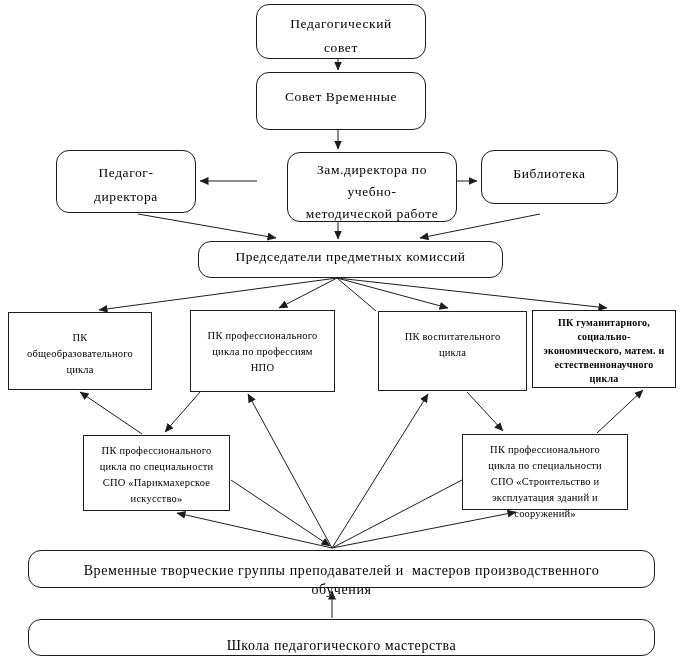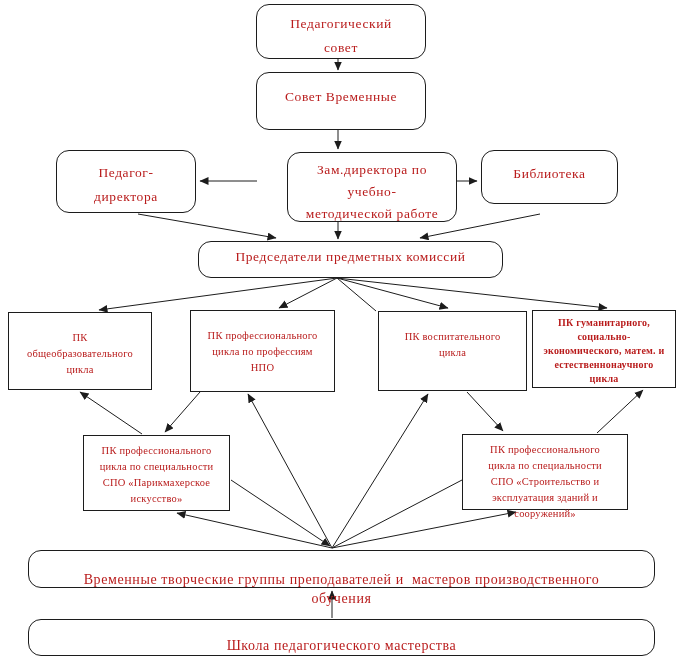--- a/index.html
+++ b/index.html
@@ -4,21 +4,21 @@
 <style>
   html,body{margin:0;padding:0;background:#ffffff;}
   #stage{
     position:relative;width:696px;height:658px;background:#ffffff;
     font-family:"Liberation Serif","DejaVu Serif",serif;color:#000;
     overflow:hidden;
   }
   #wires{position:absolute;left:0;top:0;width:696px;height:658px;}
   .node{
     position:absolute;box-sizing:border-box;background:#ffffff;
-    border:1px solid #1c1c1c;text-align:center;color:#b91c1c;
+    border:1px solid #1c1c1c;text-align:center;color:#000000;
     white-space:pre-line;
   }
   .rounded{border-radius:13px;}
   .sq{border-radius:0;}
   .fs-lg{font-size:13.5px;letter-spacing:0.6px;line-height:24px;}
   .fs-wide{font-size:14px;letter-spacing:0.6px;line-height:19px;}
   .bold-sm{font-weight:normal;font-size:10.5px;letter-spacing:0.2px;line-height:16px;padding:17px 6px 0 6px;}
   .bold-xs{font-weight:bold;font-size:10px;letter-spacing:0.2px;line-height:14px;padding:5px 6px 0 6px;}
   .prewrap{white-space:pre-wrap;}
 
@@ -27,21 +27,21 @@
   #n-pedagog  {left:56px;top:150px;width:140px;height:63px;padding-top:10px;}
   #n-zam     {left:257px;top:152px;width:170px;height:70px;padding-top:6px;line-height:22px;margin-left:30px;}
   #n-biblio   {left:481px;top:150px;width:137px;height:54px;padding-top:11px;}
   #n-preds    {left:198px;top:241px;width:305px;height:37px;padding-top:3px;}
   #n-pk1      {left:8px;top:312px;width:144px;height:78px;}
   #n-pk2      {left:190px;top:310px;width:145px;height:82px;}
   #n-pk3      {left:378px;top:311px;width:149px;height:80px;}
   #n-pk4      {left:532px;top:310px;width:144px;height:78px;}
   #n-spoL     {left:83px;top:435px;width:147px;height:76px;padding-top:7px;}
   #n-spoR     {left:462px;top:434px;width:166px;height:76px;padding-top:7px;}
-  #n-vrem     {left:28px;top:550px;width:627px;height:38px;padding-top:19px;}
+  #n-vrem     {left:28px;top:550px;width:627px;height:38px;padding-top:10px;}
   #n-shkola   {left:28px;top:619px;width:627px;height:37px;padding-top:16px;}
 </style>
 </head>
 <body>
 
 <div id="stage">
 
   <svg id="wires" viewBox="0 0 696 658" xmlns="http://www.w3.org/2000/svg">
     <defs>
       <marker id="ah" markerWidth="11" markerHeight="9" refX="8.5" refY="4" orient="auto">

